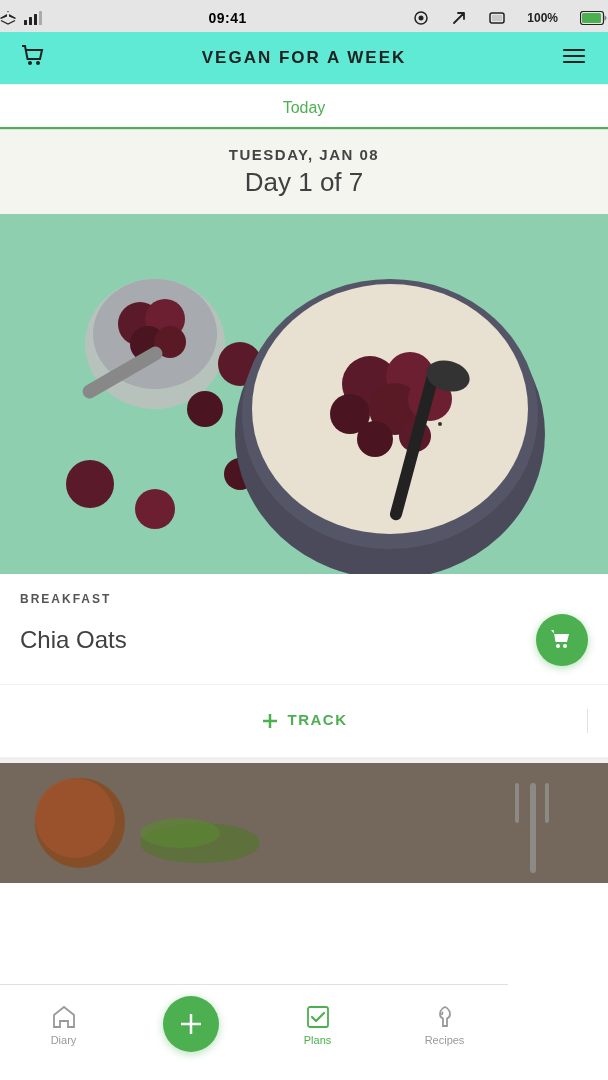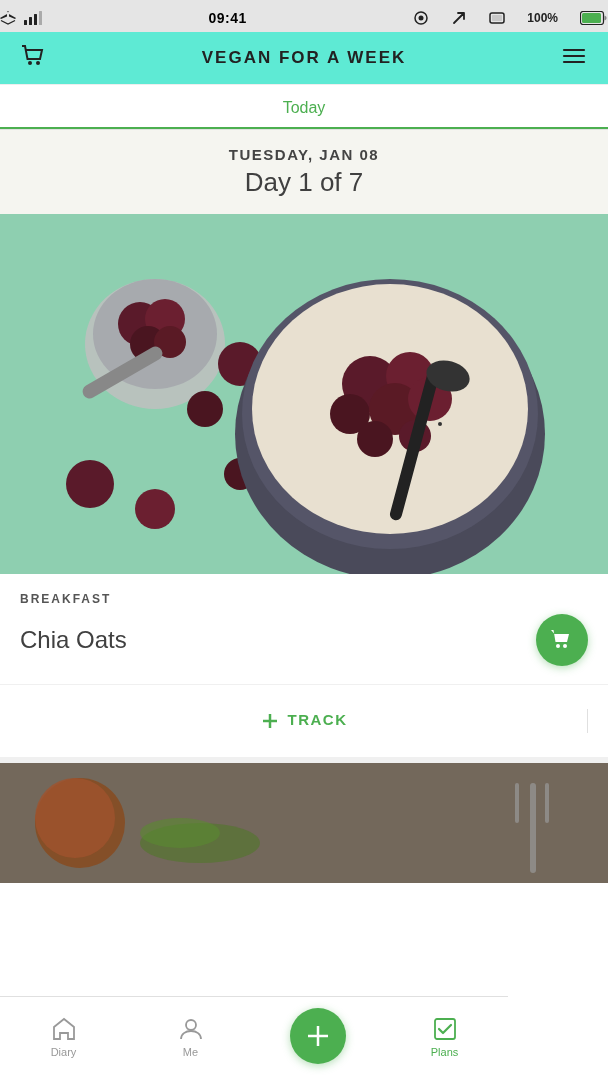--- a/index.html
+++ b/index.html
@@ -202,21 +202,21 @@
       width: 100%;
       height: 120px;
       background: #e8e0d8;
       overflow: hidden;
       position: relative;
     }
 
     
     .bottom-nav {
       position: fixed;
-      bottom: 4px;
+      bottom: 16px;
       width: 508px;
       height: 80px;
       background: #fff;
       border-top: 1px solid #e0e0e0;
       display: flex;
       align-items: center;
     }
     .nav-item {
       flex: 1;
       display: flex;
@@ -430,35 +430,35 @@
   </svg>
 </div>
 
 <div class="bottom-nav">
   <div class="nav-item">
     <svg viewBox="0 0 26 26" fill="none" stroke="#999" stroke-width="1.8">
       <path d="M3 11L13 3L23 11V23H17V17H9V23H3V11Z"></path>
     </svg>
     <span class="nav-label">Diary</span>
   </div>
-  <div class="nav-item">
-    <svg viewBox="0 0 26 26" fill="none" stroke="#999" stroke-width="1.8">
-      <circle cx="13" cy="9" r="5"></circle>
-      <path d="M3 23C3 18 7.5 15 13 15C18.5 15 23 18 23 23"></path>
-    </svg>
-    <span class="nav-label">Me</span>
-  </div>
   <div class="nav-center">
     <div class="nav-plus-btn">
       <svg viewBox="0 0 30 30">
         <line x1="15" y1="5" x2="15" y2="25"></line>
         <line x1="5" y1="15" x2="25" y2="15"></line>
       </svg>
     </div>
   </div>
   <div class="nav-item active">
     <svg viewBox="0 0 26 26" fill="none" stroke="#4CAF50" stroke-width="1.8">
       <rect x="3" y="3" width="20" height="20" rx="2"></rect>
       <polyline points="7,13 11,17 19,9" stroke="#4CAF50" stroke-width="2.2" fill="none" stroke-linecap="round" stroke-linejoin="round"></polyline>
     </svg>
     <span class="nav-label" style="color:#4CAF50;">Plans</span>
   </div>
+  <div class="nav-item">
+    <svg viewBox="0 0 26 26" fill="none" stroke="#999" stroke-width="1.8">
+      <path d="M13 3C13 3 8 5 8 10C8 12.5 9.5 14 11 14.5V22H15V14.5C16.5 14 18 12.5 18 10C18 5 13 3 13 3Z"></path>
+      <path d="M11 8C11 8 10 9 10 11"></path>
+    </svg>
+    <span class="nav-label">Recipes</span>
+  </div>
 </div>
 
 </body></html>

